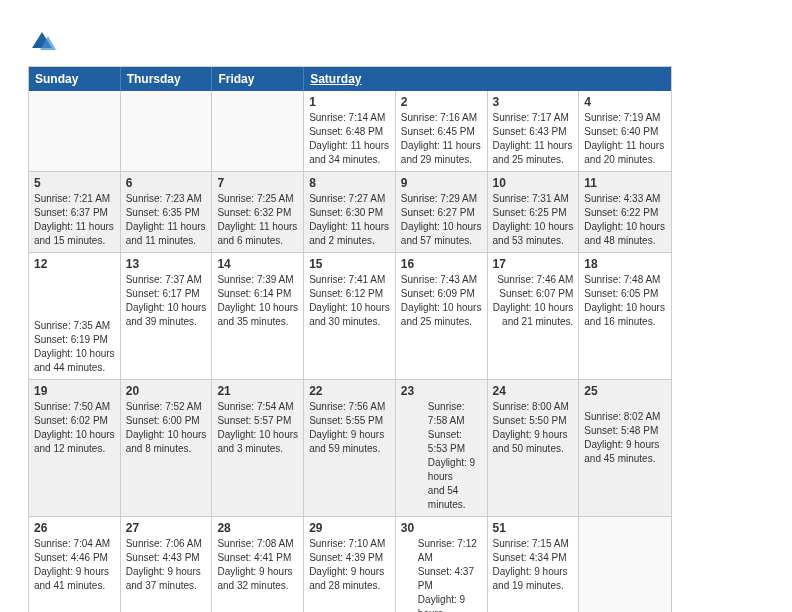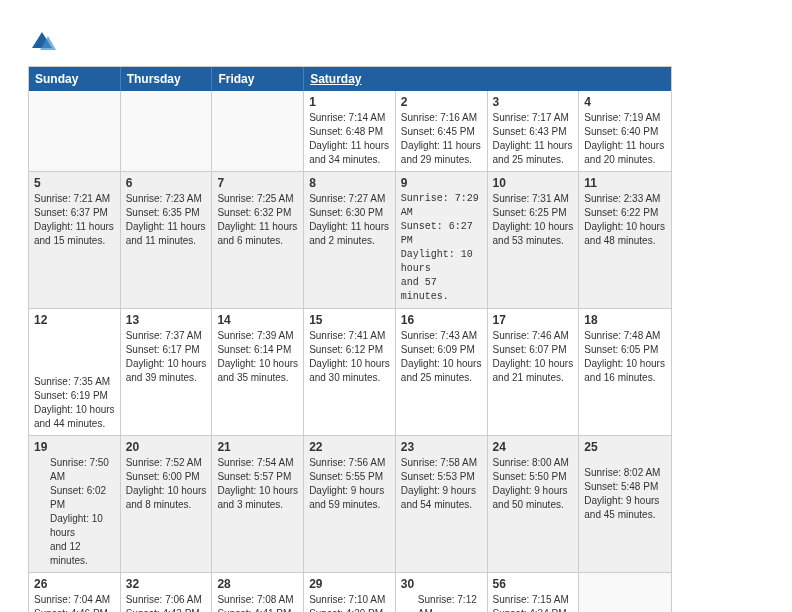--- a/index.html
+++ b/index.html
@@ -200,35 +200,35 @@
           </div>
           <div class="day-cell shaded">
             <span class="day-num">8</span>
             <div class="day-info" style="white-space: pre-line;">Sunrise: 7:27 AM
 Sunset: 6:30 PM
 Daylight: 11 hours
 and 2 minutes.</div>
           </div>
           <div class="day-cell shaded">
             <span class="day-num">9</span>
-            <div class="day-info" style="white-space: pre-line; font-family: Liberation Mono, monospace;">Sunrise: 7:29 AM
+            <div class="day-info" style="white-space: pre-line;">Sunrise: 7:29 AM
 Sunset: 6:27 PM
 Daylight: 10 hours
 and 57 minutes.</div>
           </div>
           <div class="day-cell shaded">
             <span class="day-num">10</span>
             <div class="day-info" style="white-space: pre-line;">Sunrise: 7:31 AM
 Sunset: 6:25 PM
 Daylight: 10 hours
 and 53 minutes.</div>
           </div>
           <div class="day-cell shaded">
             <span class="day-num">11</span>
-            <div class="day-info" style="white-space: pre-line;">Sunrise: 2:33 AM
+            <div class="day-info" style="white-space: pre-line;">Sunrise: 4:33 AM
 Sunset: 6:22 PM
 Daylight: 10 hours
 and 48 minutes.</div>
           </div>
         </div>
         <div class="week-row">
           <div class="day-cell">
             <span class="day-num">12</span>
             <div class="day-info" style="white-space: pre-line; margin-top: 48px;">Sunrise: 7:35 AM
 Sunset: 6:19 PM
@@ -258,37 +258,37 @@
           </div>
           <div class="day-cell">
             <span class="day-num">16</span>
             <div class="day-info" style="white-space: pre-line;">Sunrise: 7:43 AM
 Sunset: 6:09 PM
 Daylight: 10 hours
 and 25 minutes.</div>
           </div>
           <div class="day-cell">
             <span class="day-num">17</span>
-            <div class="day-info" style="white-space: pre-line;">Sunrise: 7:46 AM
+            <div class="day-info" style="white-space: pre-line; text-align: right;">Sunrise: 7:46 AM
 Sunset: 6:07 PM
 Daylight: 10 hours
 and 21 minutes.</div>
           </div>
           <div class="day-cell">
             <span class="day-num">18</span>
             <div class="day-info" style="white-space: pre-line;">Sunrise: 7:48 AM
 Sunset: 6:05 PM
 Daylight: 10 hours
 and 16 minutes.</div>
           </div>
         </div>
         <div class="week-row">
           <div class="day-cell shaded">
             <span class="day-num">19</span>
-            <div class="day-info" style="white-space: pre-line; margin-left: 16px;">Sunrise: 7:50 AM
+            <div class="day-info" style="white-space: pre-line;">Sunrise: 7:50 AM
 Sunset: 6:02 PM
 Daylight: 10 hours
 and 12 minutes.</div>
           </div>
           <div class="day-cell shaded">
             <span class="day-num">20</span>
             <div class="day-info" style="white-space: pre-line;">Sunrise: 7:52 AM
 Sunset: 6:00 PM
 Daylight: 10 hours
 and 8 minutes.</div>
@@ -302,21 +302,21 @@
           </div>
           <div class="day-cell shaded">
             <span class="day-num">22</span>
             <div class="day-info" style="white-space: pre-line;">Sunrise: 7:56 AM
 Sunset: 5:55 PM
 Daylight: 9 hours
 and 59 minutes.</div>
           </div>
           <div class="day-cell shaded">
             <span class="day-num">23</span>
-            <div class="day-info" style="white-space: pre-line;">Sunrise: 7:58 AM
+            <div class="day-info" style="white-space: pre-line; margin-left: 27px;">Sunrise: 7:58 AM
 Sunset: 5:53 PM
 Daylight: 9 hours
 and 54 minutes.</div>
           </div>
           <div class="day-cell shaded">
             <span class="day-num">24</span>
             <div class="day-info" style="white-space: pre-line;">Sunrise: 8:00 AM
 Sunset: 5:50 PM
 Daylight: 9 hours
 and 50 minutes.</div>
@@ -331,21 +331,21 @@
         </div>
         <div class="week-row">
           <div class="day-cell">
             <span class="day-num">26</span>
             <div class="day-info" style="white-space: pre-line;">Sunrise: 7:04 AM
 Sunset: 4:46 PM
 Daylight: 9 hours
 and 41 minutes.</div>
           </div>
           <div class="day-cell">
-            <span class="day-num">32</span>
+            <span class="day-num">27</span>
             <div class="day-info" style="white-space: pre-line;">Sunrise: 7:06 AM
 Sunset: 4:43 PM
 Daylight: 9 hours
 and 37 minutes.</div>
           </div>
           <div class="day-cell">
             <span class="day-num">28</span>
             <div class="day-info" style="white-space: pre-line;">Sunrise: 7:08 AM
 Sunset: 4:41 PM
 Daylight: 9 hours
@@ -359,21 +359,21 @@
 and 28 minutes.</div>
           </div>
           <div class="day-cell">
             <span class="day-num">30</span>
             <div class="day-info" style="white-space: pre-line; margin-left: 17px;">Sunrise: 7:12 AM
 Sunset: 4:37 PM
 Daylight: 9 hours
 and 24 minutes.</div>
           </div>
           <div class="day-cell">
-            <span class="day-num">56</span>
+            <span class="day-num">51</span>
             <div class="day-info" style="white-space: pre-line;">Sunrise: 7:15 AM
 Sunset: 4:34 PM
 Daylight: 9 hours
 and 19 minutes.</div>
           </div>
           <div class="day-cell empty"></div>
         </div>
       </div>
   </div>
 </div>

